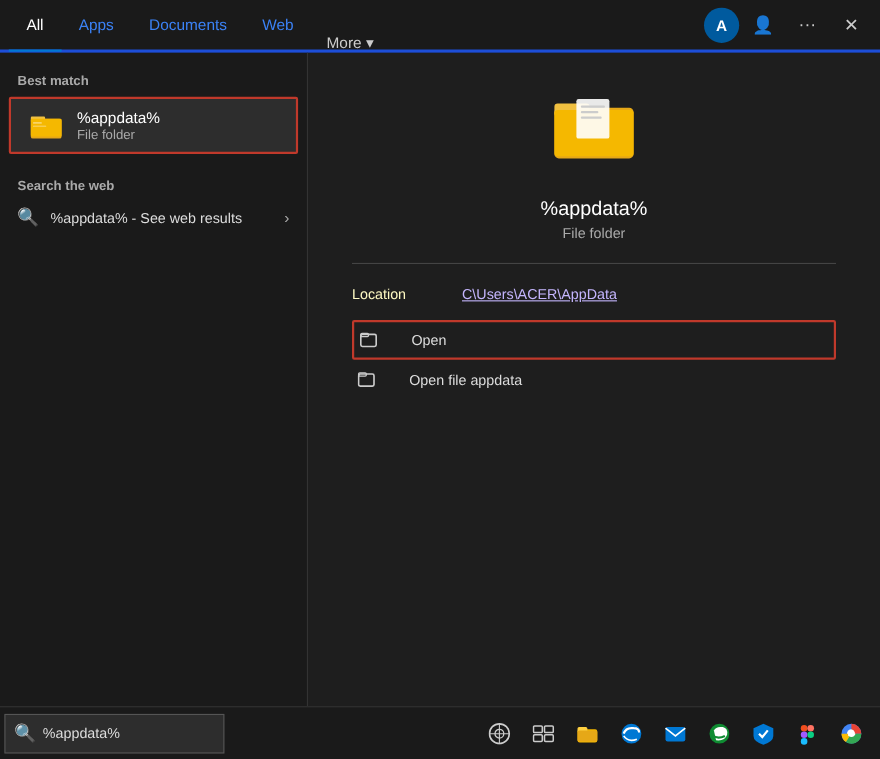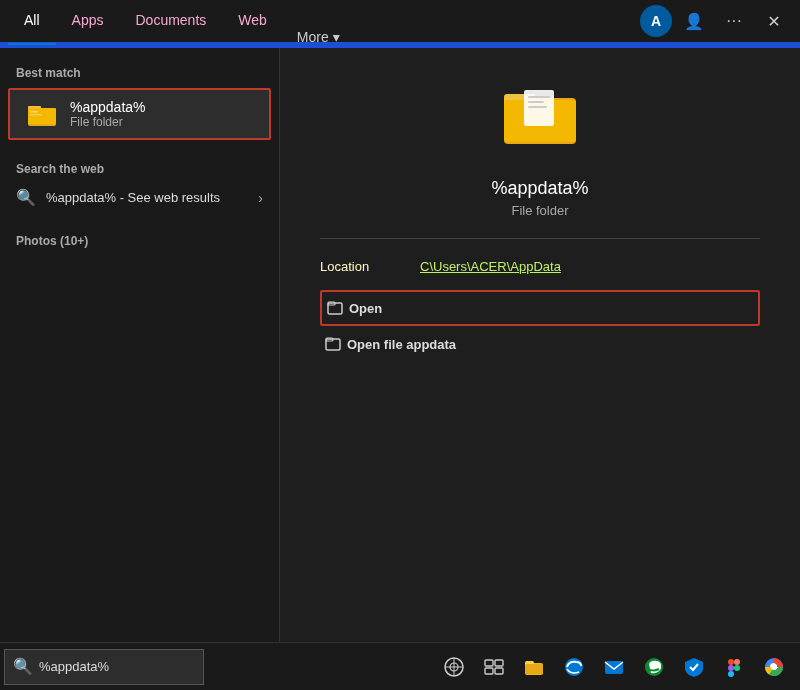--- a/index.html
+++ b/index.html
@@ -12,30 +12,30 @@
       overflow: hidden;
       position: relative;
     }
 
     
     .top-nav {
       display: flex;
       align-items: center;
       height: 48px;
       background: #1a1a1a;
-      border-bottom: 6px solid #1d4ed8;
+      border-bottom: 3px solid #1d4ed8;
       padding: 0 8px;
     }
     .nav-tab {
       padding: 0 16px;
       height: 48px;
       display: flex;
       align-items: center;
       font-size: 14px;
-      color: #f9a8d4;
+      color: #3b82f6;
       cursor: pointer;
       border-bottom: 2px solid transparent;
     }
     .nav-tab.active {
       color: #fff;
       border-bottom: 2px solid #0078d4;
     }
     .nav-more {
       display: flex;
       align-items: flex-end;
@@ -176,36 +176,35 @@
       padding: 4px 0 12px;
     }
     .info-label {
       font-size: 13px;
       color: #fef9c3;
       width: 100px;
       flex-shrink: 0;
     }
     .info-value {
       font-size: 13px;
-      color: #bef264;
+      color: #c4b5fd;
       text-decoration: underline;
       cursor: pointer;
     }
     .action-list {
       width: 100%;
       margin-top: 4px;
     }
     .action-item {
       display: flex;
       align-items: center;
-      gap: 3px;
+      gap: 28px;
       padding: 8px 4px;
       cursor: pointer;
       border-radius: 2px;
-      font-weight: bold;
     }
     .action-icon {
       width: 20px;
       height: 20px;
       display: flex;
       align-items: center;
       justify-content: center;
       color: #ccc;
       font-size: 14px;
     }
@@ -330,23 +329,20 @@
 
     <div class="web-search-item">
       <div class="web-search-left">
         <span class="search-icon-small">🔍</span>
         <span class="web-search-text">%appdata% - See web results</span>
       </div>
       <span class="chevron-right">›</span>
     </div>
 
     <div style="height:8px"></div>
-    <div class="photos-section">
-      <span class="photos-label">Photos (10+)</span>
-    </div>
 
   </div>
 
   <div class="right-panel">
 
     <div class="file-icon-wrapper">
       
       <svg class="file-icon-large" width="80" height="80" viewBox="0 0 80 80">
         <rect x="4" y="20" width="72" height="46" rx="4" fill="#e6a817"></rect>
         <rect x="4" y="16" width="32" height="12" rx="3" fill="#f0c040"></rect>

